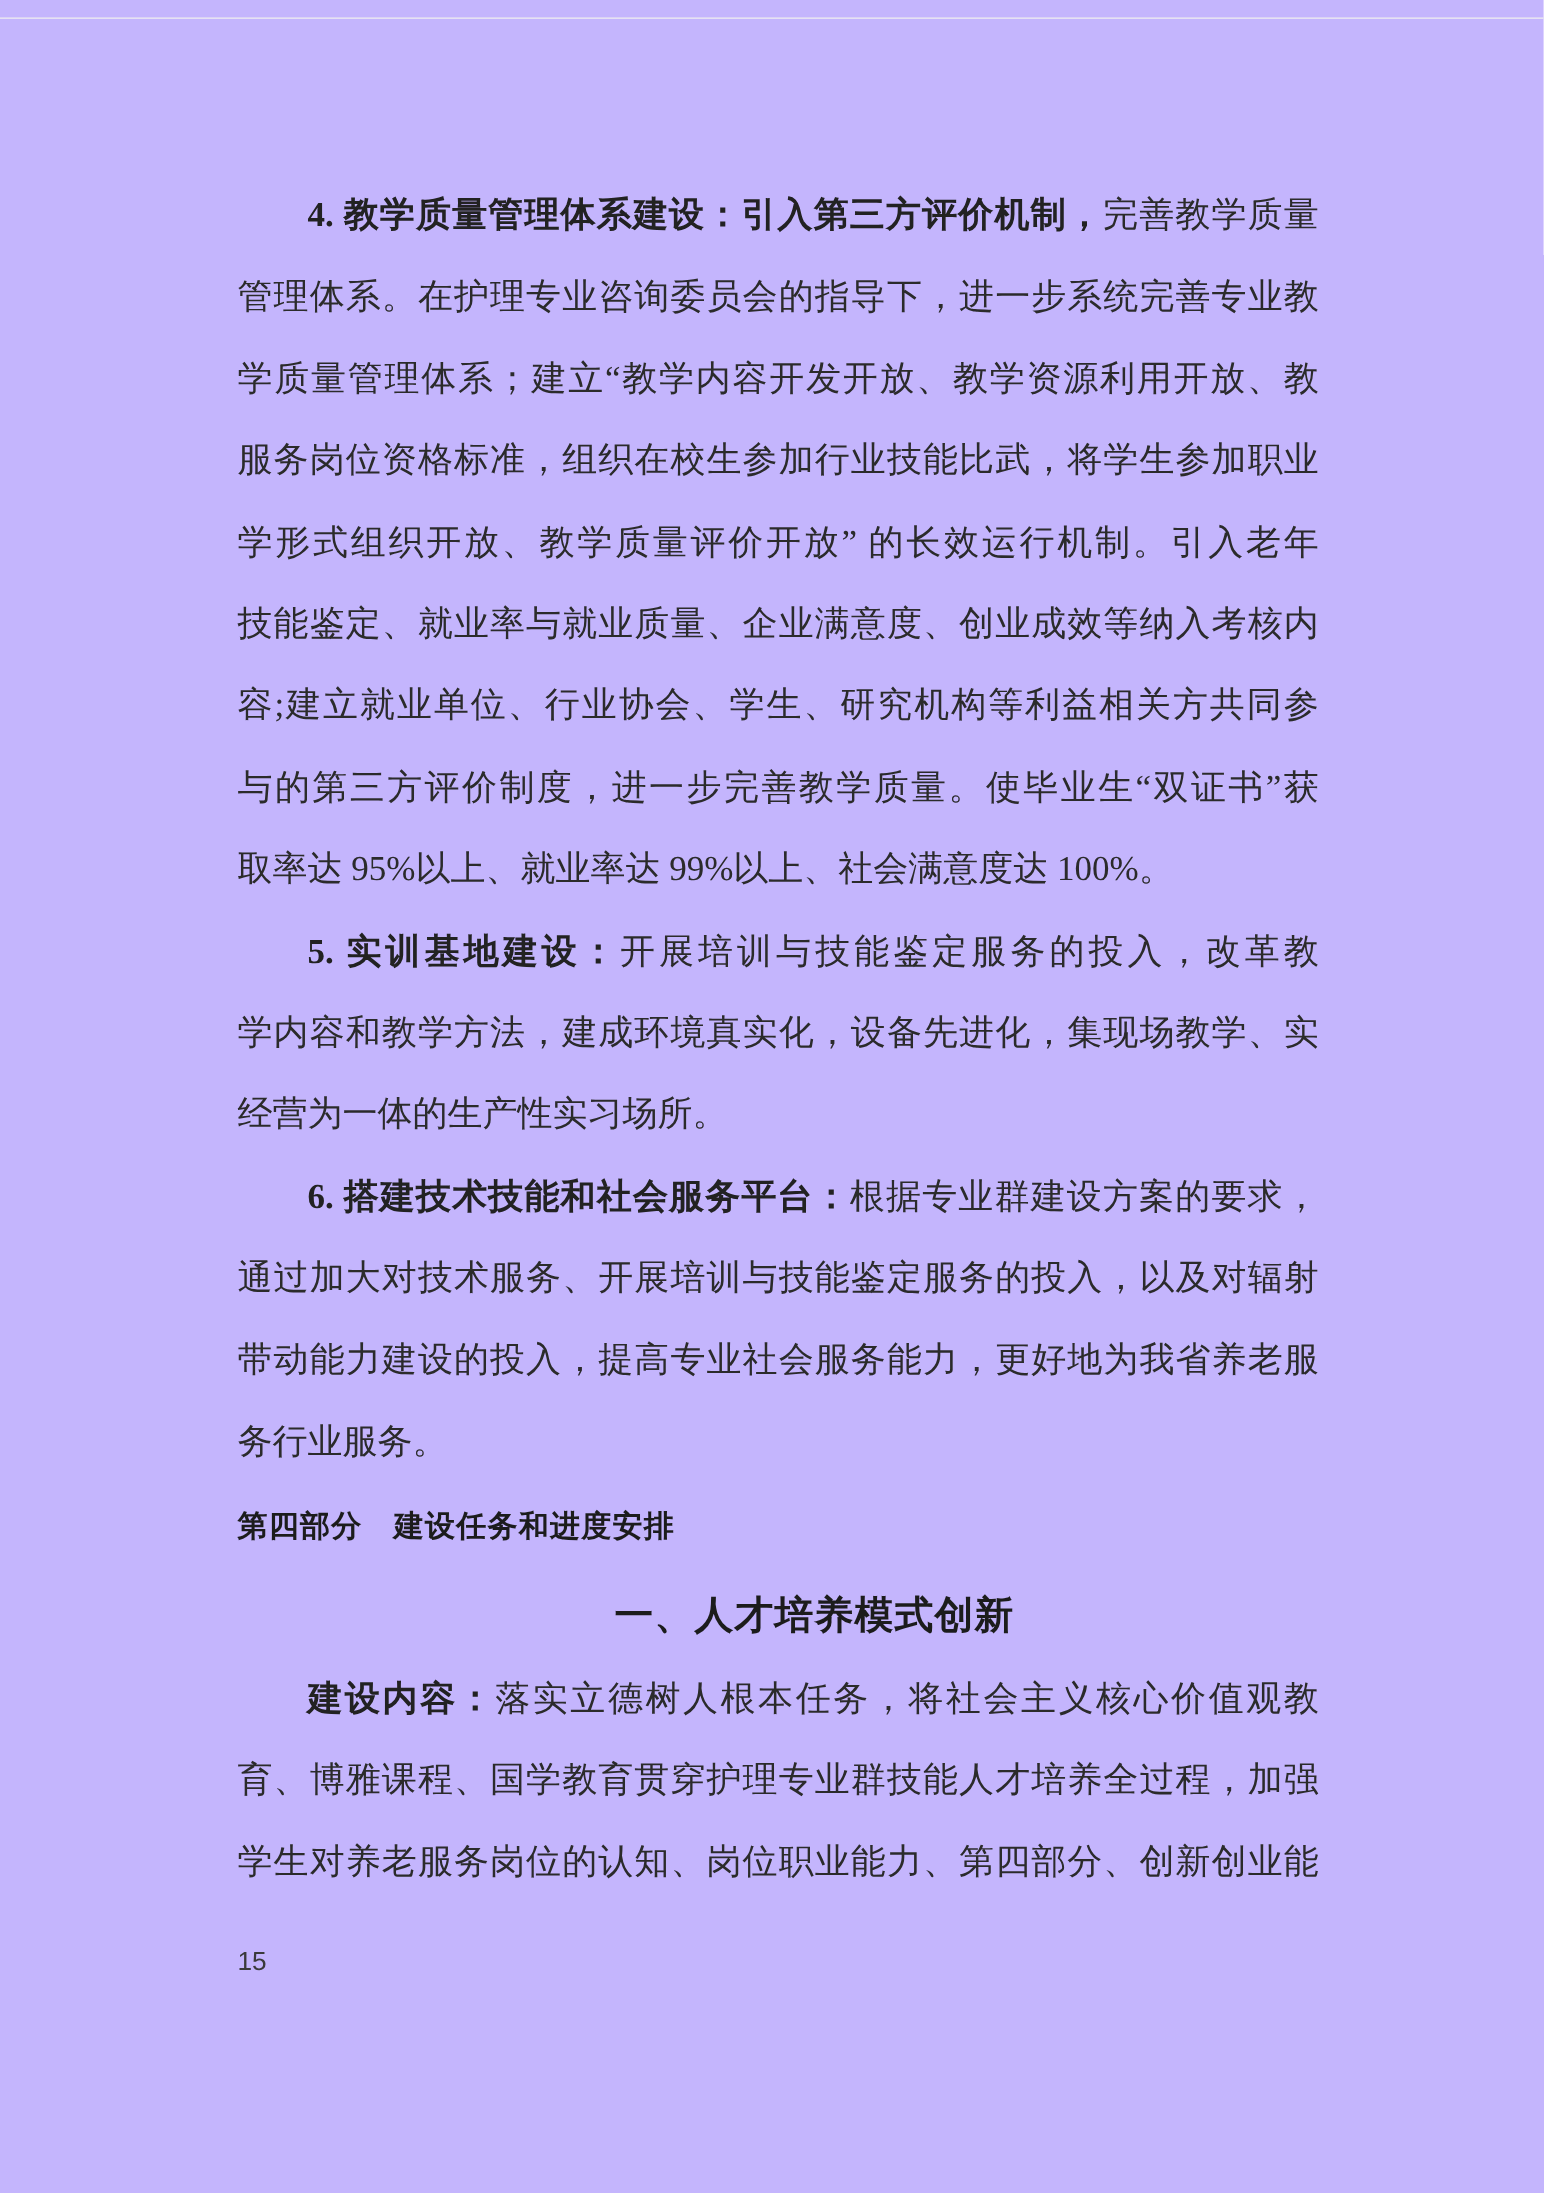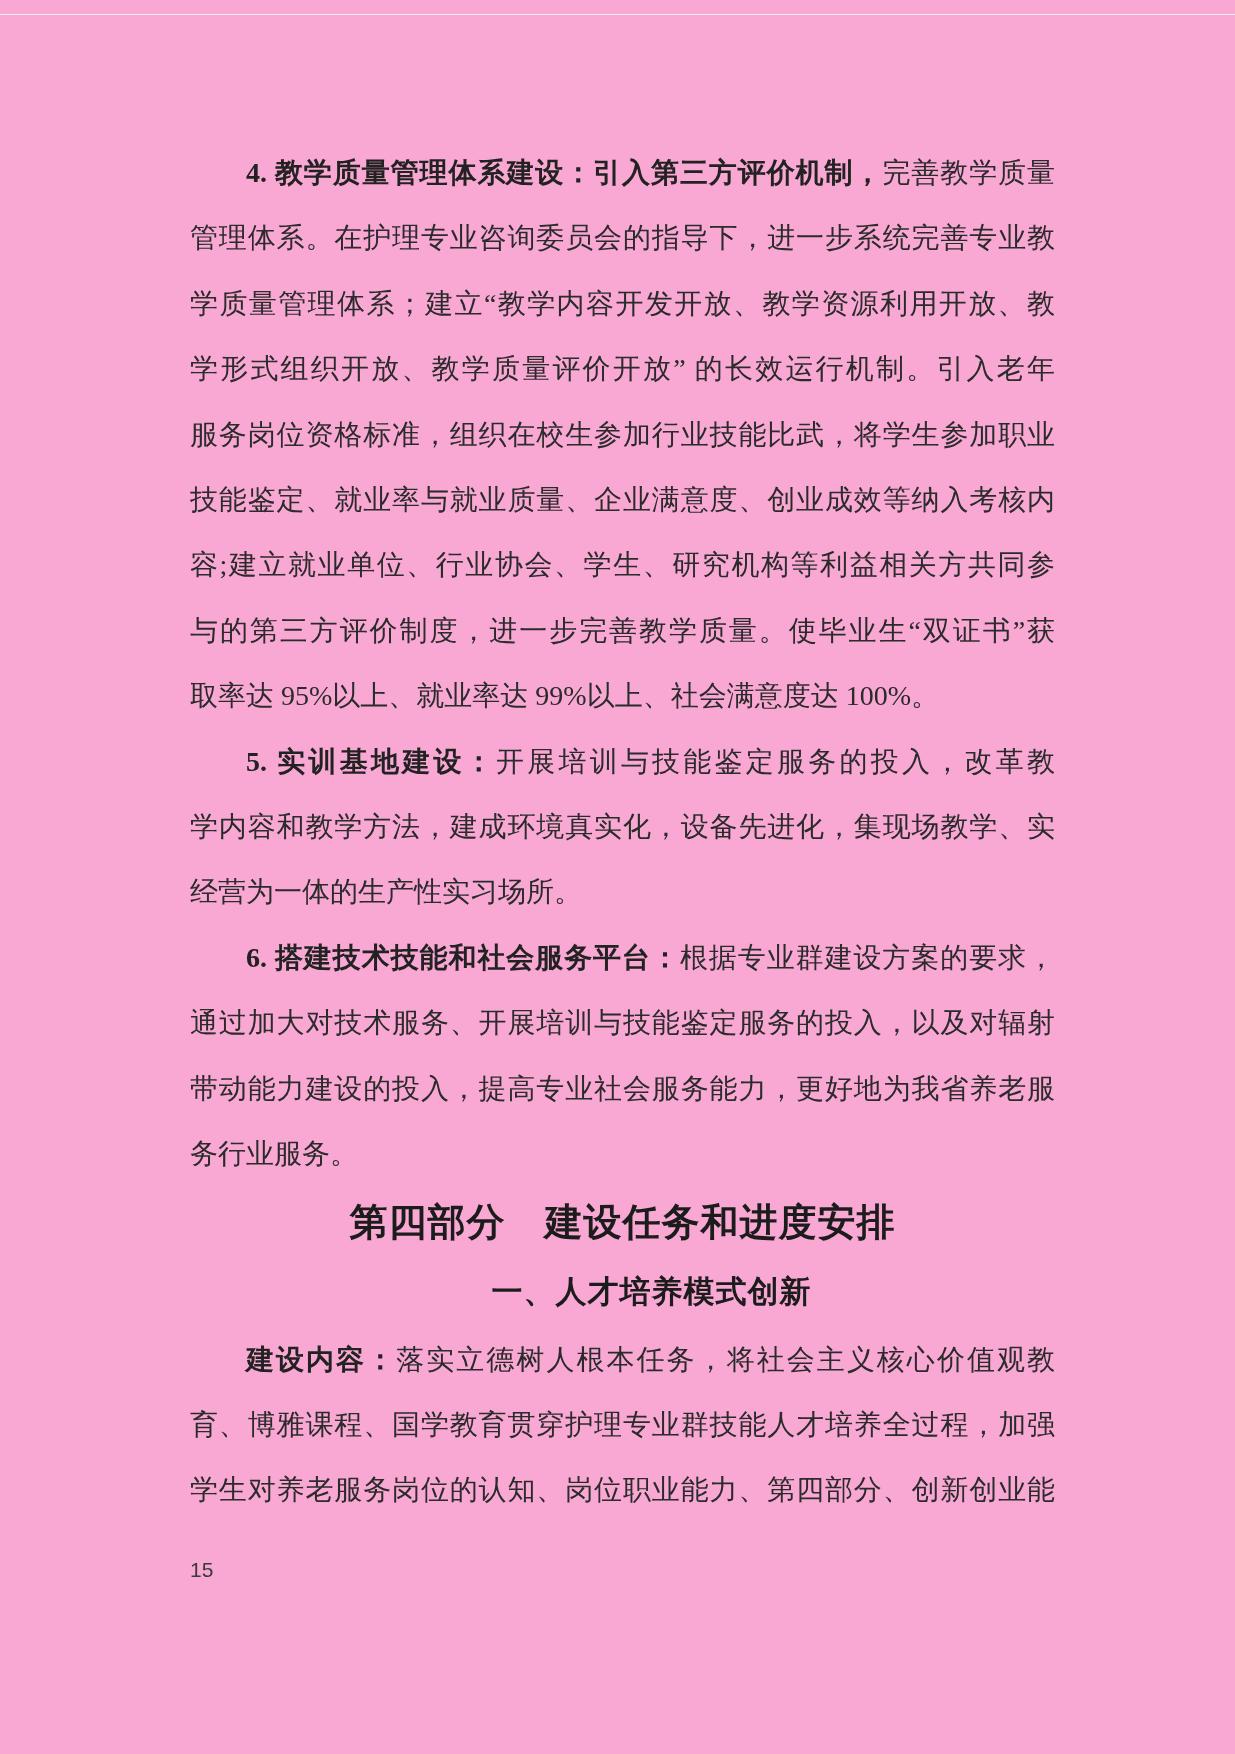--- a/index.html
+++ b/index.html
@@ -5,21 +5,21 @@
   html, body {
     margin: 0;
     padding: 0;
     background: #ffffff;
   }
   .page {
     position: relative;
     width: 1235px;
     height: 1754px;
     margin: 0 auto;
-    background: #f9a8d4;
+    background: #c4b5fd;
     overflow: hidden;
     font-family: "Liberation Serif", "DejaVu Serif", serif;
     color: #2b2b2b;
   }
   .scan-line {
     position: absolute;
     top: 14px;
     left: 0;
     width: 100%;
     height: 1px;
@@ -51,23 +51,23 @@
     text-indent: 2em;
   }
   .ln b {
     font-weight: 700;
     color: #222222;
   }
   .h1 {
     margin: 0;
     font-family: "Liberation Sans", "DejaVu Sans", sans-serif;
     font-weight: 700;
-    font-size: 38px;
+    font-size: 24px;
     line-height: 70px;
-    text-align: center;
+    text-align: left;
     color: #1c1c1c;
     letter-spacing: 1px;
   }
   .h2 {
     margin: 0;
     font-family: "Liberation Sans", "DejaVu Sans", sans-serif;
     font-weight: 700;
     font-size: 31px;
     line-height: 70px;
     text-align: center;
@@ -89,22 +89,22 @@
 
 <div class="page">
   <div class="scan-line"></div>
 
   <div class="content">
 
     <div class="para">
       <span class="ln indent fill"><b>4. 教学质量管理体系建设：引入第三方评价机制，</b><span>完善教学质量</span></span>
       <span class="ln fill"><span>管理体系。在护理专业咨询委员会的指导下，进一步系统完善专业教</span></span>
       <span class="ln fill"><span>学质量管理体系；建立“教学内容开发开放、教学资源利用开放、教</span></span>
+      <span class="ln fill"><span>服务岗位资格标准，组织在校生参加行业技能比武，将学生参加职业</span></span>
       <span class="ln fill"><span>学形式组织开放、教学质量评价开放” 的长效运行机制。引入老年</span></span>
-      <span class="ln fill"><span>服务岗位资格标准，组织在校生参加行业技能比武，将学生参加职业</span></span>
       <span class="ln fill"><span>技能鉴定、就业率与就业质量、企业满意度、创业成效等纳入考核内</span></span>
       <span class="ln fill"><span>容;建立就业单位、行业协会、学生、研究机构等利益相关方共同参</span></span>
       <span class="ln fill"><span>与的第三方评价制度，进一步完善教学质量。使毕业生“双证书”获</span></span>
       <span class="ln end"><span>取率达 95%以上、就业率达 99%以上、社会满意度达 100%。</span></span>
     </div>
 
     <div class="para">
       <span class="ln indent fill"><b>5. 实训基地建设：</b><span>开展培训与技能鉴定服务的投入，改革教</span></span>
       <span class="ln fill"><span>学内容和教学方法，建成环境真实化，设备先进化，集现场教学、实</span></span>
       <span class="ln end"><span>经营为一体的生产性实习场所。</span></span>

